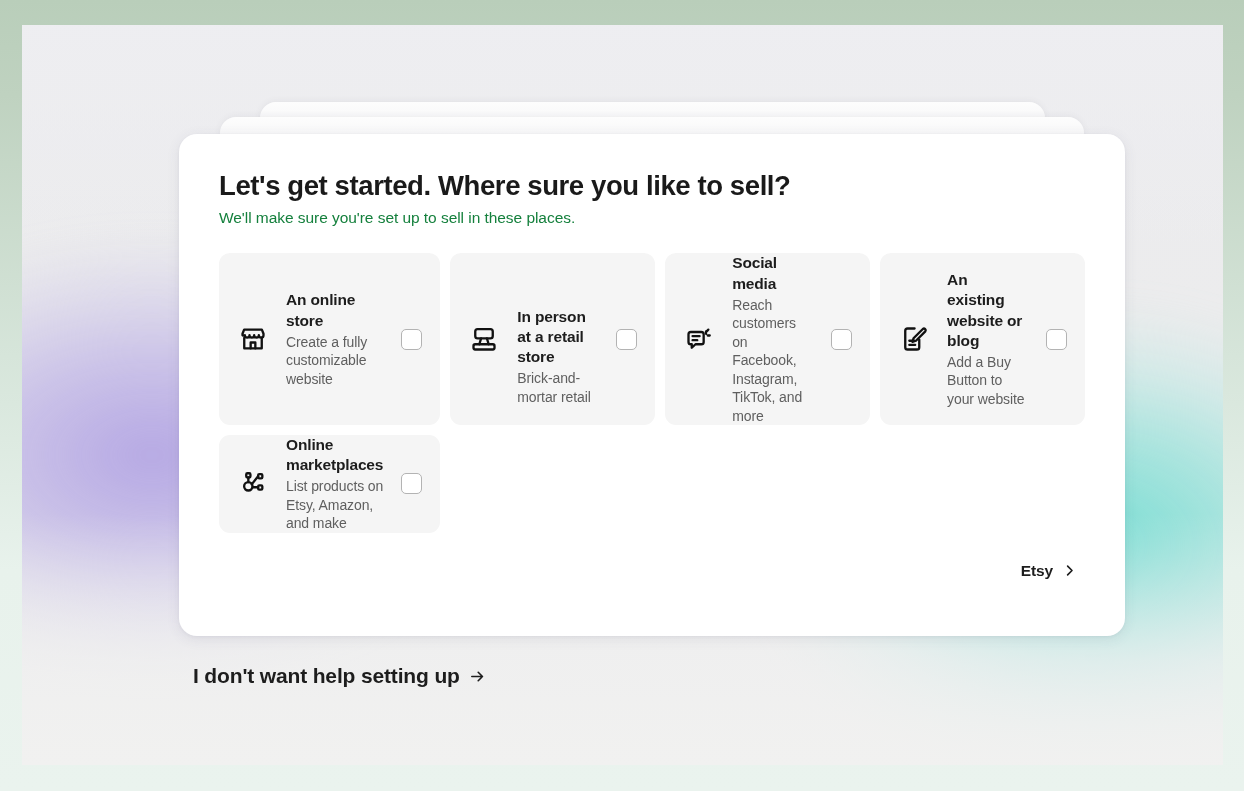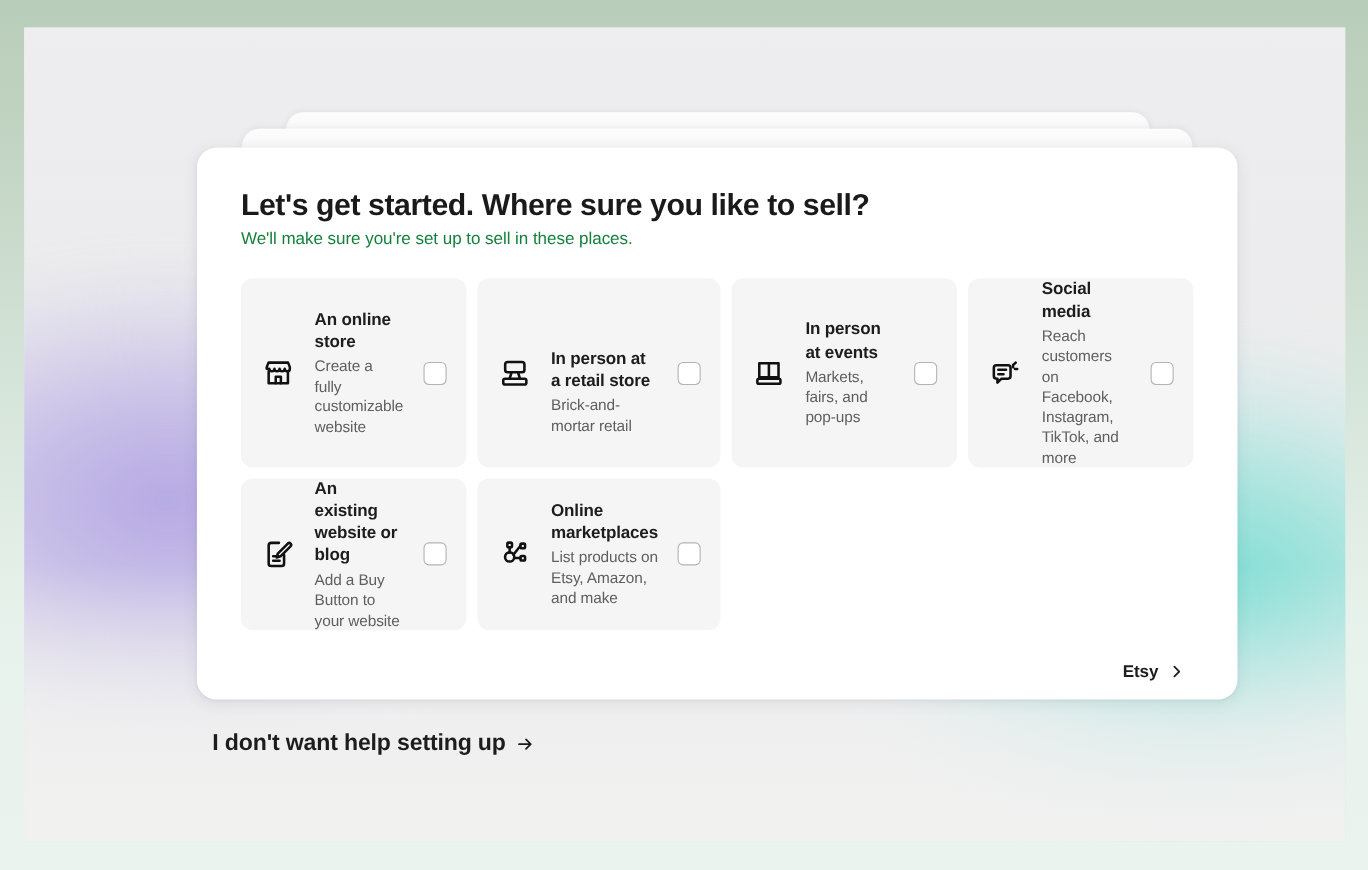--- a/index.html
+++ b/index.html
@@ -273,34 +273,20 @@
             <rect x="3" y="16.5" width="18" height="4.5" rx="1.4"></rect>
           </svg>
         </span>
         <span class="option-text">
           <span class="option-title" style="display: block; margin-top: 35px;">In person at a retail store</span>
           <span class="option-desc" style="display: block;">Brick-and-mortar retail</span>
         </span>
         <span class="option-checkbox"></span>
       </div>
 
-      <div class="option-card">
-        <span class="option-icon">
-          <svg width="28" height="28" viewBox="0 0 24 24" fill="none" stroke="currentColor" stroke-width="2" stroke-linecap="round" stroke-linejoin="round">
-            <path d="M4.5 4.5h15v11h-15z"></path>
-            <path d="M12 4.5v11"></path>
-            <rect x="3" y="16.5" width="18" height="4" rx="1.3"></rect>
-          </svg>
-        </span>
-        <span class="option-text">
-          <span class="option-title" style="display: block;">In person at events</span>
-          <span class="option-desc" style="display: block;">Markets, fairs, and pop-ups</span>
-        </span>
-        <span class="option-checkbox"></span>
-      </div>
 
       <div class="option-card">
         <span class="option-icon">
           <svg width="28" height="28" viewBox="0 0 24 24" fill="none" stroke="currentColor" stroke-width="2" stroke-linecap="round" stroke-linejoin="round">
             <path d="M16 14.5a2 2 0 0 1-2 2H9l-3.2 3v-3H5a2 2 0 0 1-2-2V8a2 2 0 0 1 2-2h9a2 2 0 0 1 2 2z"></path>
             <path d="M6.5 9.5h6M6.5 13h4"></path>
             <path d="M18.8 5.2 20 4M19.5 9h1.7M18 7.5V5.6"></path>
           </svg>
         </span>
         <span class="option-text">

